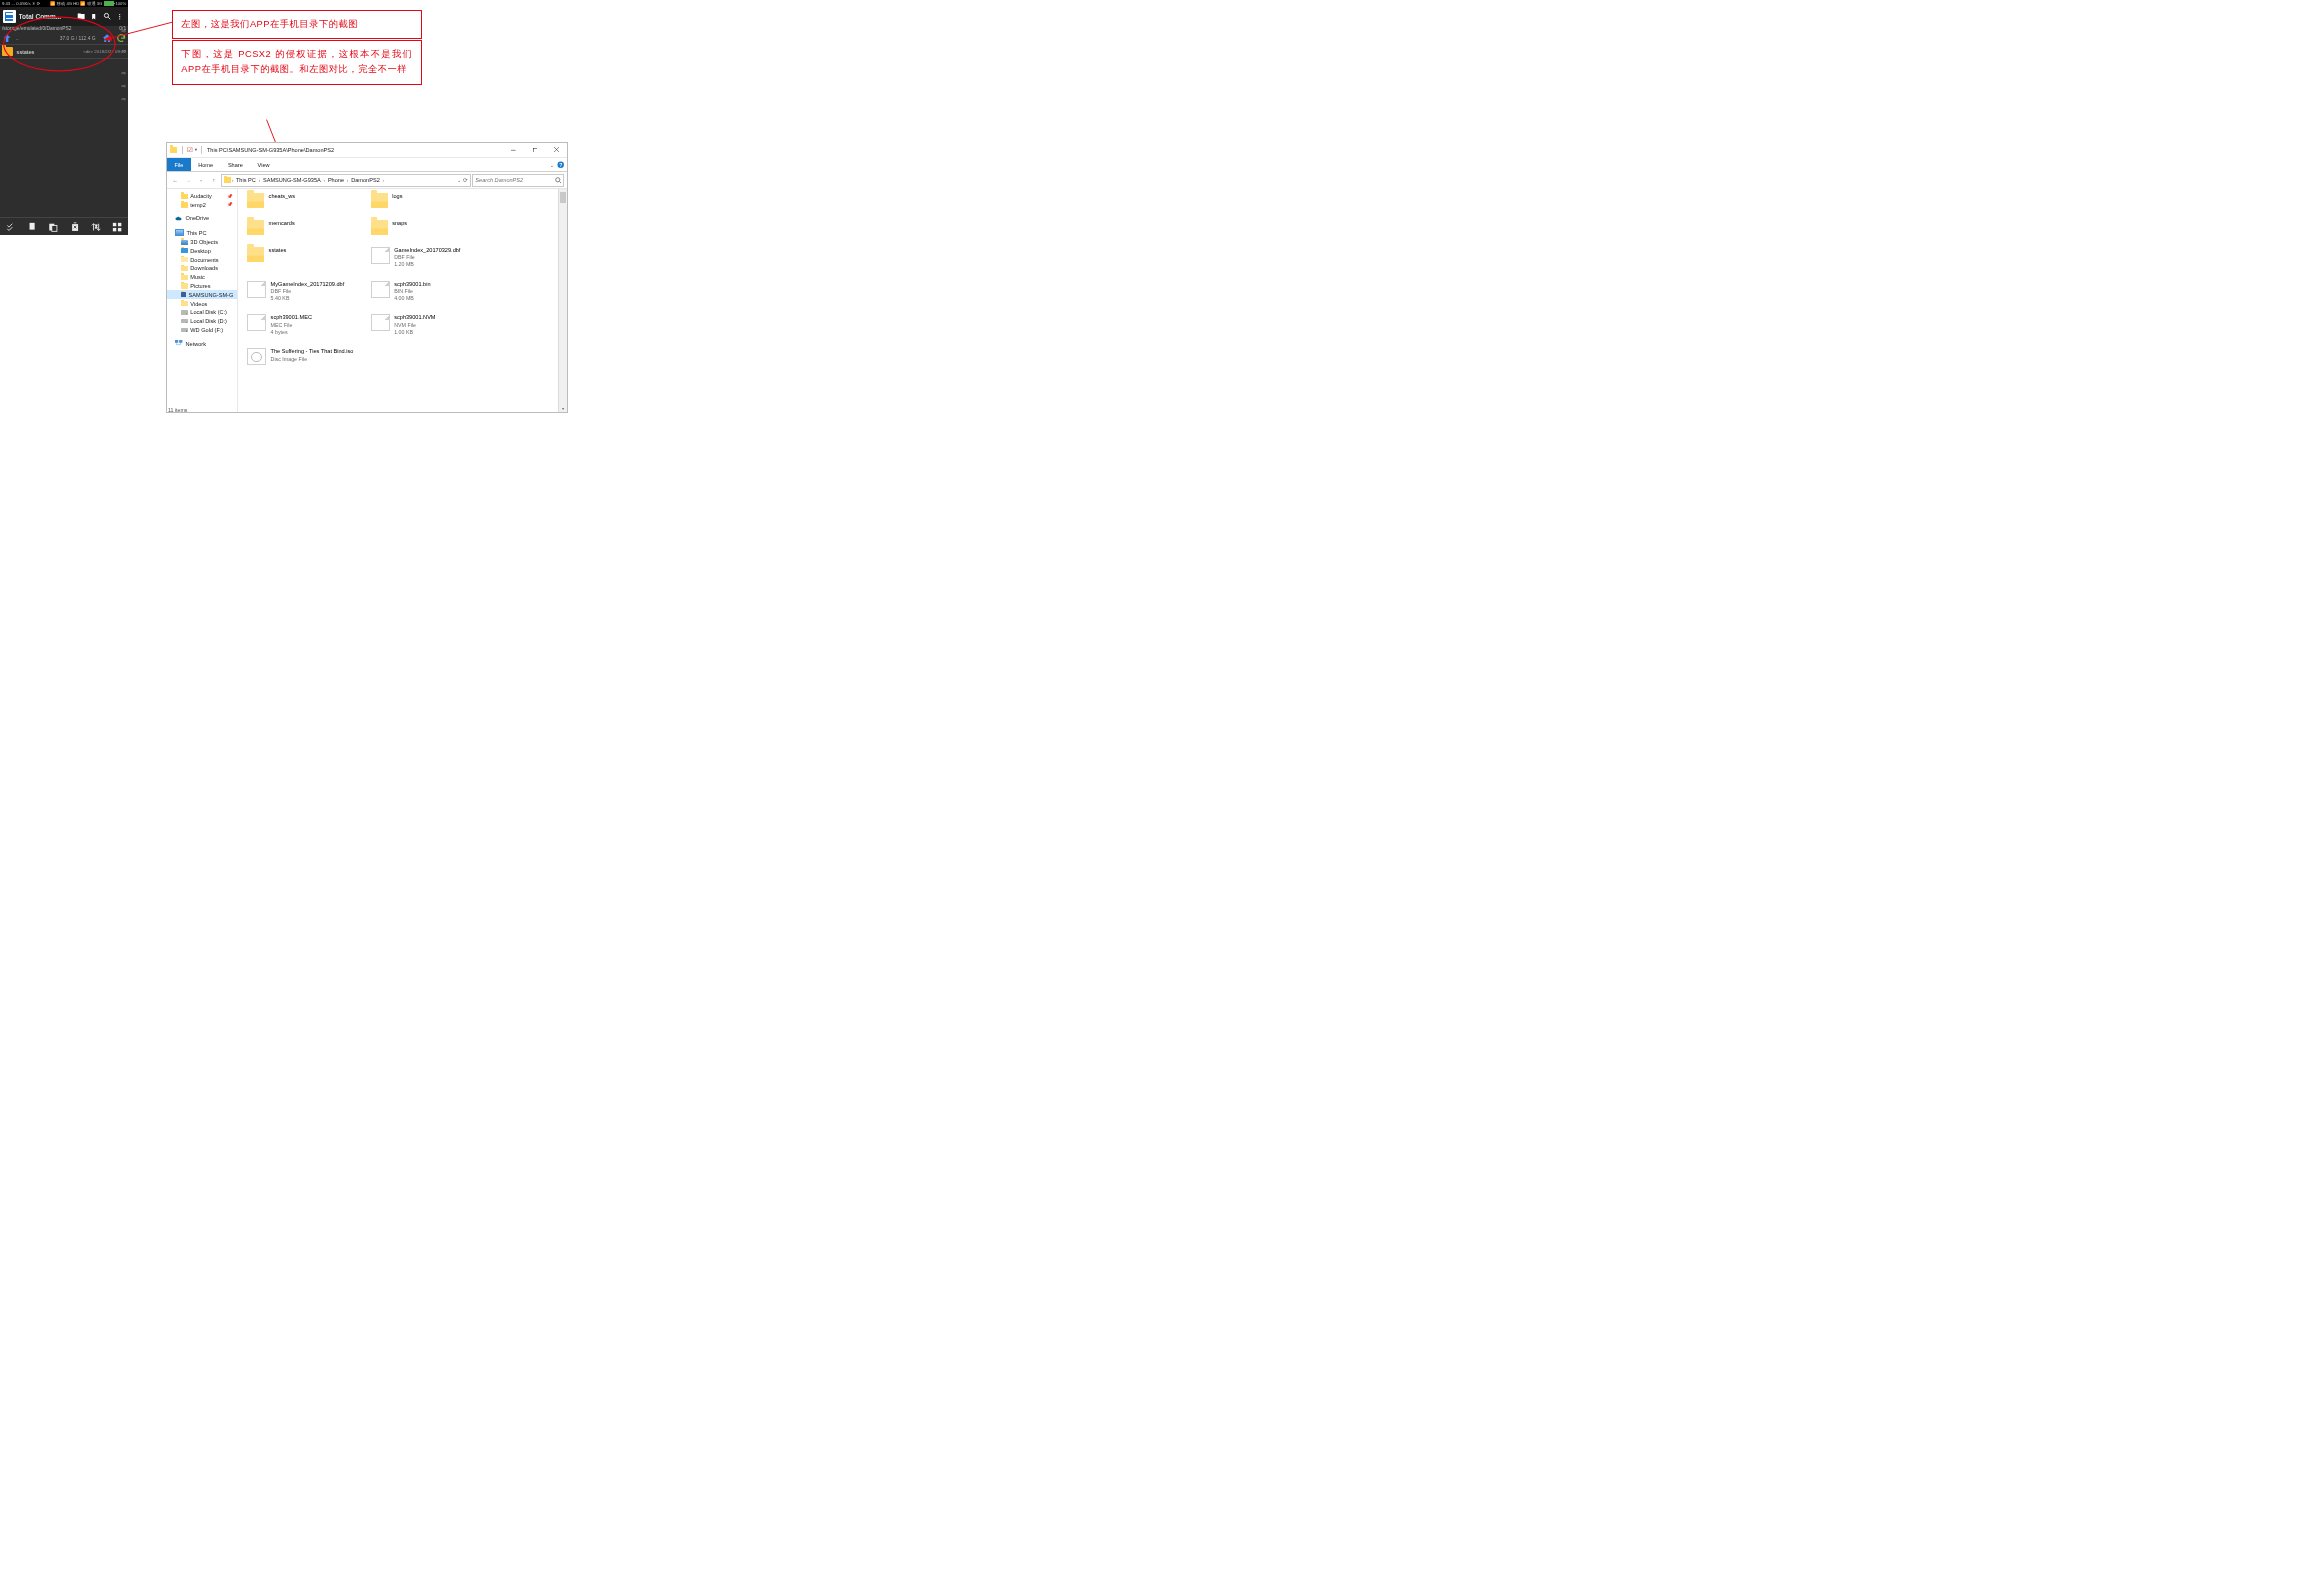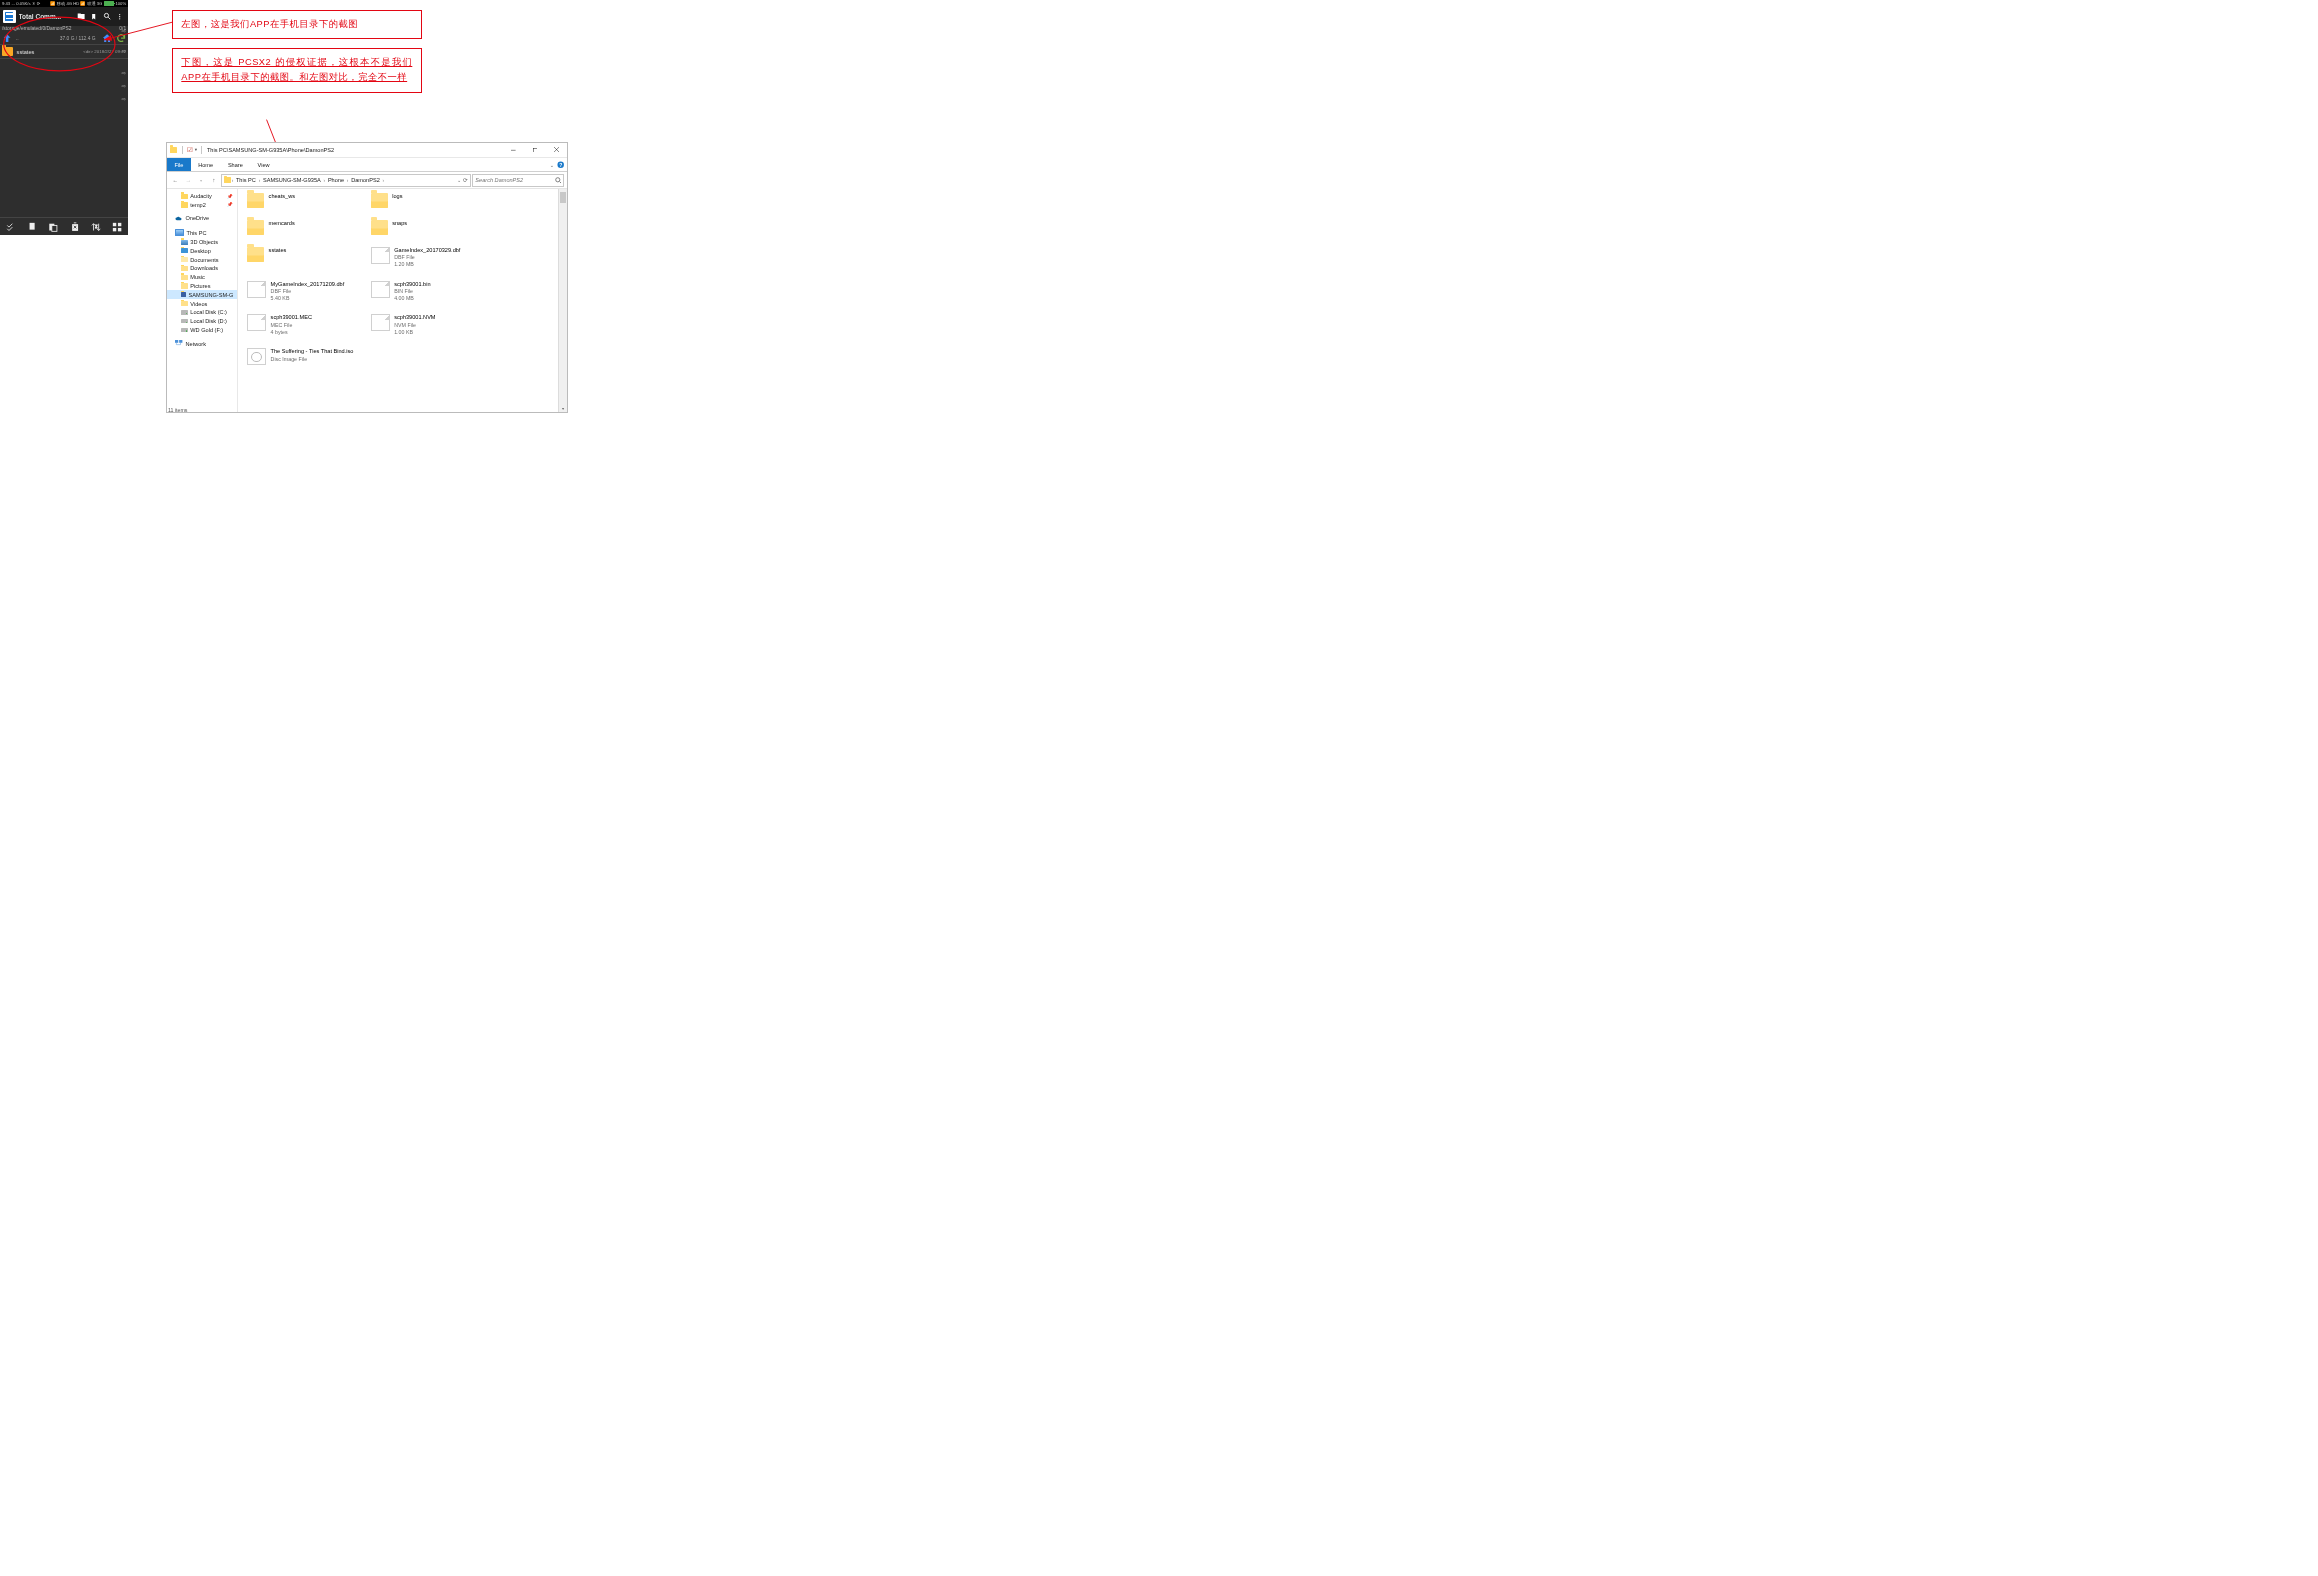--- a/index.html
+++ b/index.html
@@ -36,21 +36,21 @@
   .filerow .meta { margin-left:auto; font-size:4.4px; color:#999; }
 
   .side-arrow { position:absolute; right:1.9px; color:#888; font-size:5.6px; }
 
   .bottombar { position:absolute; bottom:0; left:0; right:0; height:16.7px; border-top:0.5px solid #444; display:flex; align-items:center; justify-content:space-around; }
   .bottombar .bb-btn { width:10.2px; height:10.2px; color:#eee; }
 
   
   .anno { position:absolute; border:0.9px solid #e30613; padding:5.6px 8.3px; color:#e30613; font-size:9.3px; line-height:1.7; letter-spacing:0.5px; }
   .anno1 { left:172px; top:10.2px; width:231px; }
-  .anno2 { left:172px; top:48px; width:231px; text-align:justify;text-decoration:underline; }
+  .anno2 { left:172px; top:40px; width:231px; text-align:justify; }
 
   svg.overlay { position:absolute; left:0; top:0; width:624px; height:414px; pointer-events:none; }
 
   
   .explorer { position:absolute; left:166px; top:142px; width:400px; height:269px; border:0.5px solid #bbb; background:#fff; display:flex; flex-direction:column; font-size:5.6px; color:#222; }
 
   .titlebar { height:14px; display:flex; align-items:center; padding-left:2.8px; border-bottom:0.5px solid #e8e8e8; }
   .titlebar-icons { display:flex; align-items:center; gap:2.8px; }
   .tb-folder-ico { width:7.4px; height:6.5px; background:#ffd65e; border-radius:0.5px; position:relative; }
   .tb-folder-ico::before { content:""; position:absolute; top:-1.4px; left:0; width:3.2px; height:1.9px; background:#ffd65e; border-radius:0.5px 0.5px 0 0; }

